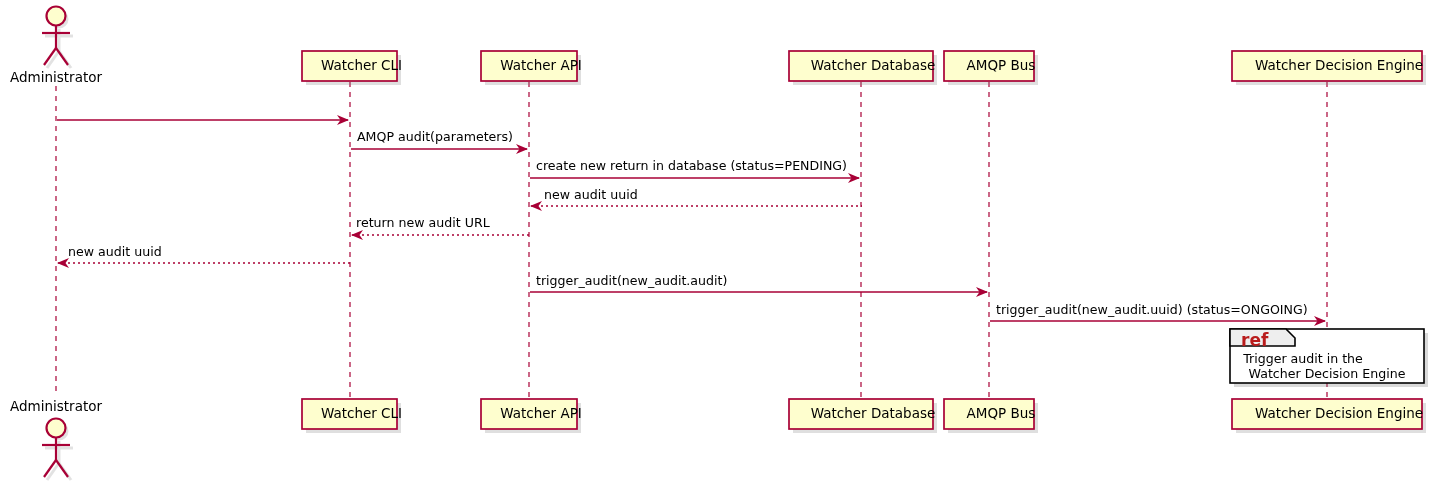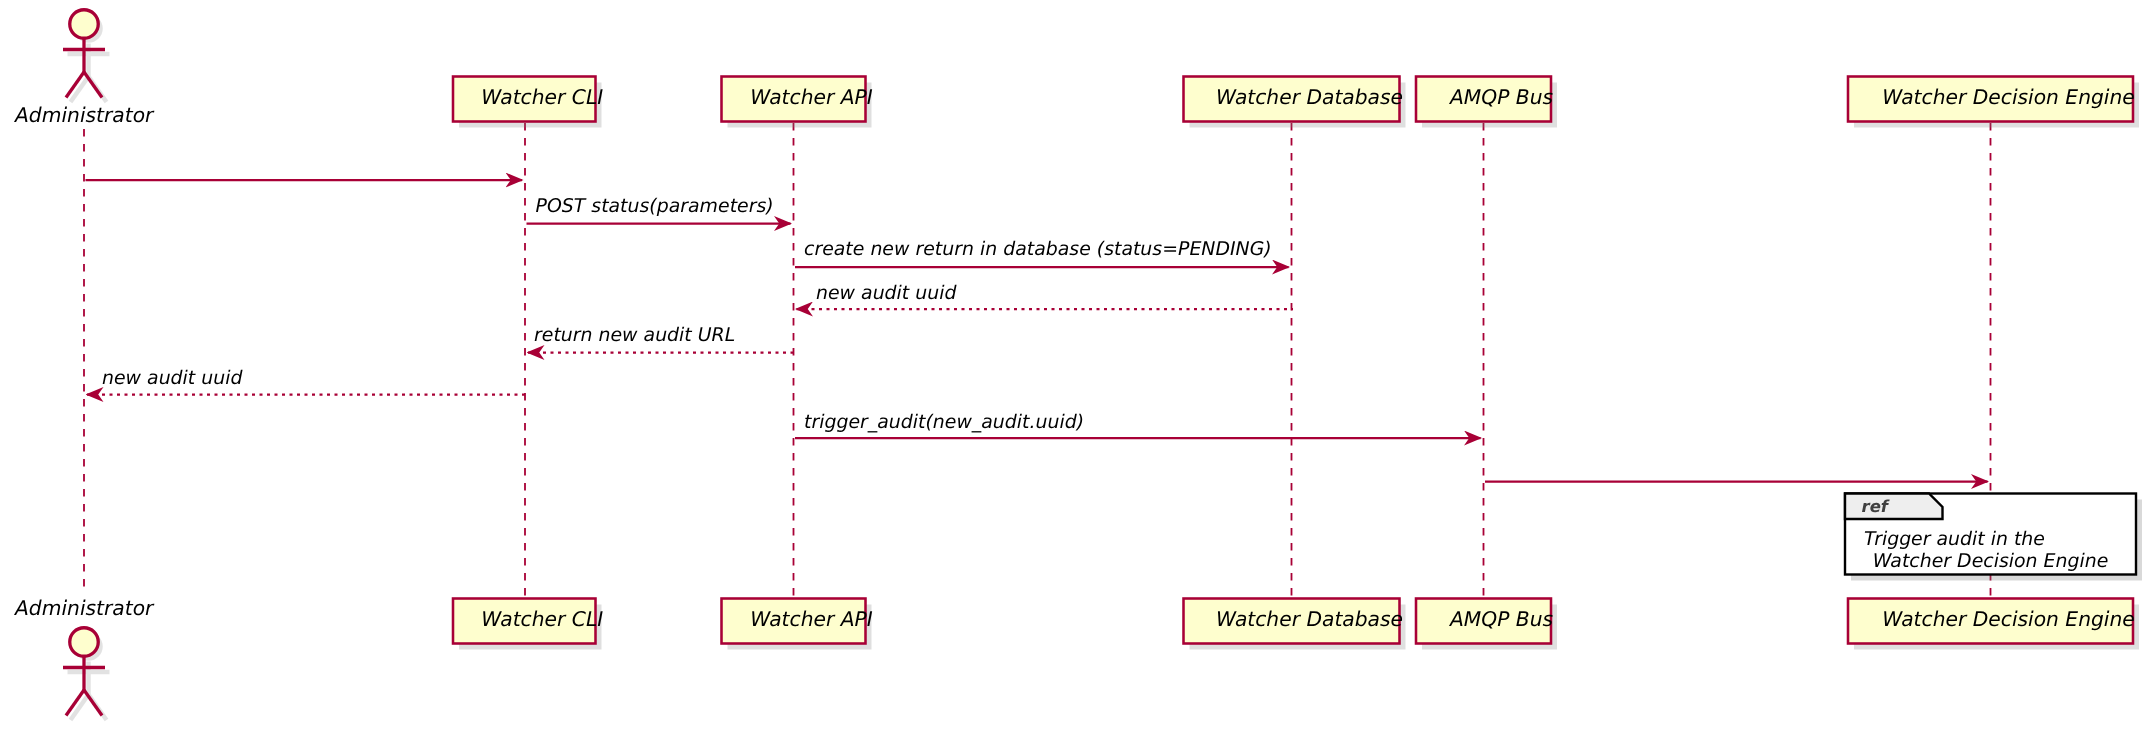--- a/index.html
+++ b/index.html
@@ -23,21 +23,20 @@
     left: 0;
     top: 0;
   }
   .layer-text {
     position: absolute;
     left: 0;
     top: 0;
     width: 1434px;
     height: 356px;
     pointer-events: none;
-    font-style: italic;
   }
   .plabel {
     position: absolute;
     font-size: 13.5px;
     line-height: 1;
     color: #000000;
     white-space: nowrap;
     padding-left: 12px;
   }
   .msglabel {
@@ -49,24 +48,24 @@
   }
   .actor-name {
     position: absolute;
     font-size: 13.5px;
     line-height: 1;
     color: #000000;
     white-space: nowrap;
   }
   .ref-tag {
     position: absolute;
-    font-size: 11px;
+    font-size: 17px;
     font-weight: bold;
     line-height: 1;
-    color: #404040;
+    color: #b91c1c;
     white-space: nowrap;
     text-align: center;
   }
   .ref-body {
     position: absolute;
     font-size: 12.6px;
     line-height: 15px;
     color: #000000;
     white-space: nowrap;
     text-align: center;
@@ -188,25 +187,26 @@
     <div class="plabel" style="left:789px; top:59px; width:144px; text-align:center;">Watcher Database</div>
     <div class="plabel" style="left:944px; top:59px; width:90px; text-align:center;">AMQP Bus</div>
     <div class="plabel" style="left:1232px; top:59px; width:190px; text-align:center;">Watcher Decision Engine</div>
 
     <div class="plabel" style="left:302px; top:407px; width:95px; text-align:center;">Watcher CLI</div>
     <div class="plabel" style="left:481px; top:407px; width:96px; text-align:center;">Watcher API</div>
     <div class="plabel" style="left:789px; top:407px; width:144px; text-align:center;">Watcher Database</div>
     <div class="plabel" style="left:944px; top:407px; width:90px; text-align:center;">AMQP Bus</div>
     <div class="plabel" style="left:1232px; top:407px; width:190px; text-align:center;">Watcher Decision Engine</div>
 
-    <div class="msglabel" style="left:357px; top:131px;">POST status(parameters)</div>
+    <div class="msglabel" style="left:357px; top:131px;">AMQP audit(parameters)</div>
     <div class="msglabel" style="left:536px; top:160px;">create new return in database (status=PENDING)</div>
     <div class="msglabel" style="left:544px; top:189px;">new audit uuid</div>
     <div class="msglabel" style="left:356px; top:217px;">return new audit URL</div>
     <div class="msglabel" style="left:68px; top:246px;">new audit uuid</div>
-    <div class="msglabel" style="left:536px; top:275px;">trigger_audit(new_audit.uuid)</div>
+    <div class="msglabel" style="left:536px; top:275px;">trigger_audit(new_audit.audit)</div>
+    <div class="msglabel" style="left:996px; top:304px;">trigger_audit(new_audit.uuid) (status=ONGOING)</div>
 
     <div class="ref-tag" style="left:1241px; top:332px;">ref</div>
     <div class="ref-body" style="left:1212px; top:351px; width:182px;">Trigger audit in the</div>
     <div class="ref-body" style="left:1236px; top:366px; width:182px;">Watcher Decision Engine</div>
 
   </div>
 </div>
 
 </body></html>

